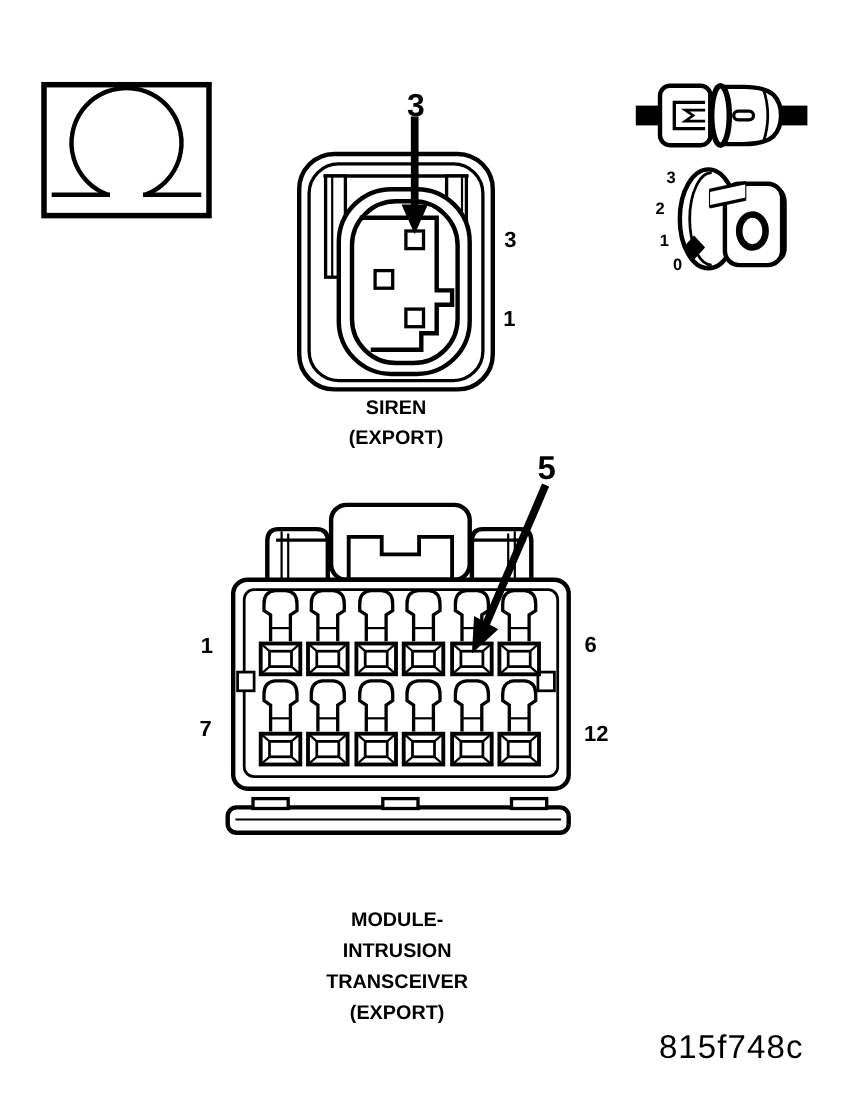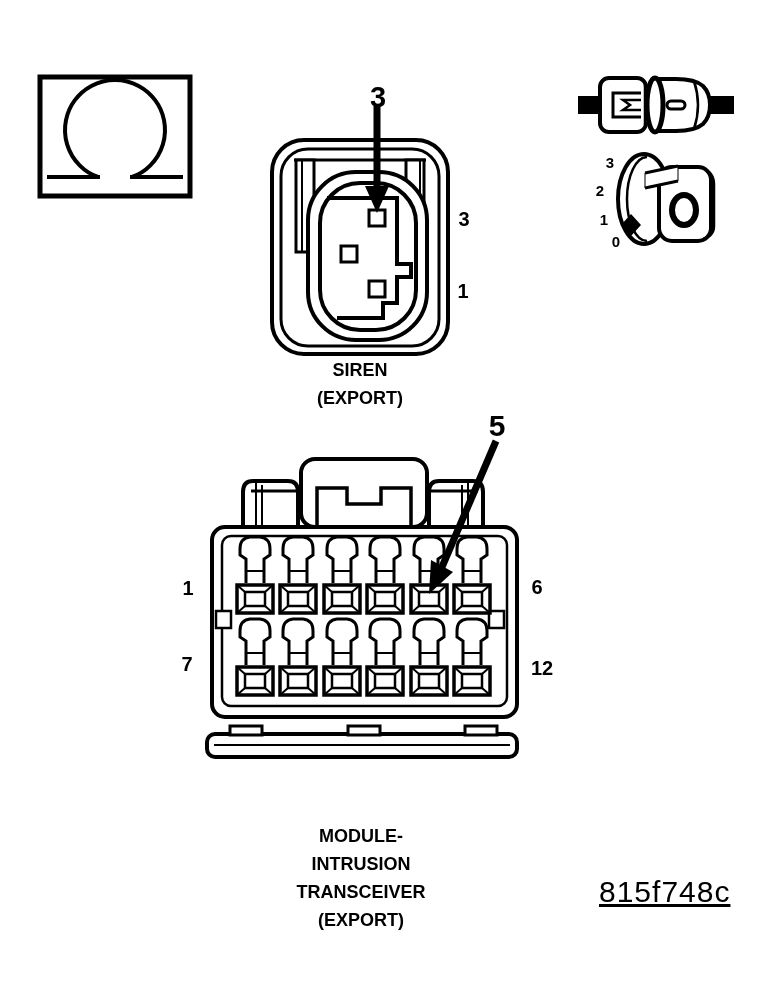--- a/index.html
+++ b/index.html
@@ -147,14 +147,14 @@
   <div class="lbl keylbl" style="left:616px;top:241px;">0</div>
 
   <div class="lbl callout" style="left:497px;top:426px;font-size:30px;">5</div>
   <div class="lbl pinlbl" style="left:188px;top:588px;">1</div>
   <div class="lbl pinlbl" style="left:537px;top:587px;">6</div>
   <div class="lbl pinlbl" style="left:187px;top:664px;">7</div>
   <div class="lbl pinlbl" style="left:542px;top:668px;">12</div>
 
   <div class="caption" style="left:261px;top:797px;width:200px;margin-top:25px;"><span>MODULE-</span><br><span>INTRUSION</span><br><span>TRANSCEIVER</span><br><span>(EXPORT)</span></div>
 
-  <div class="figcode" style="left:599px;top:875px;text-decoration:underline;">815f748c</div>
+  <div class="figcode" style="left:599px;top:936px;">815f748c</div>
 </div>
 
 </body></html>

